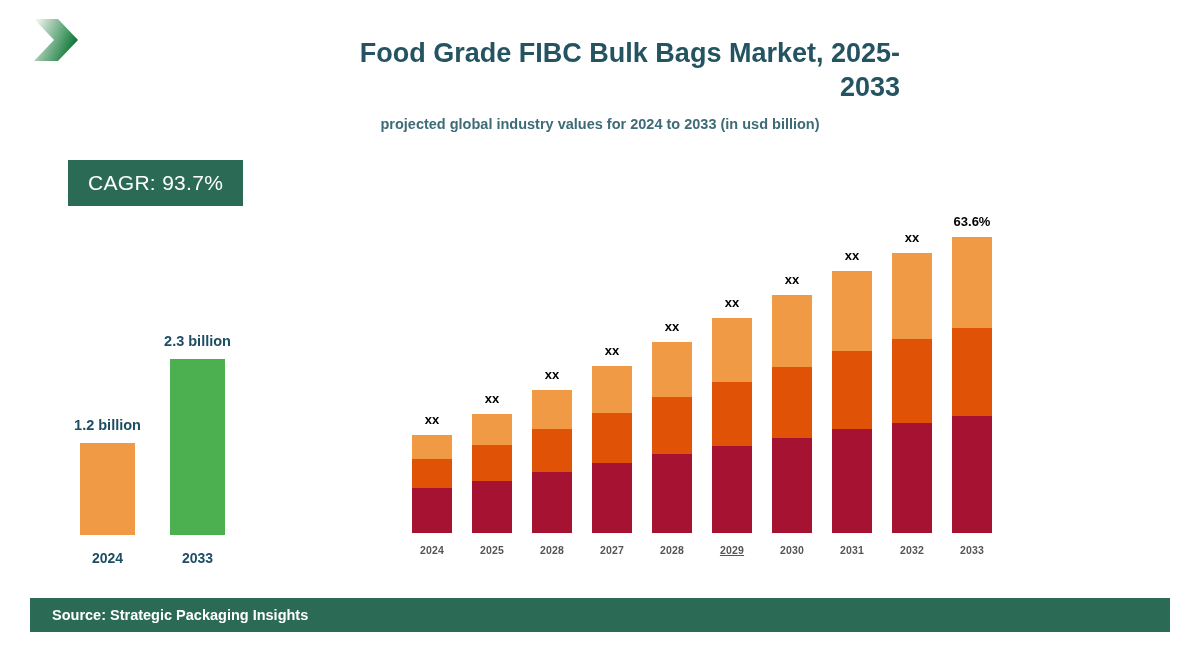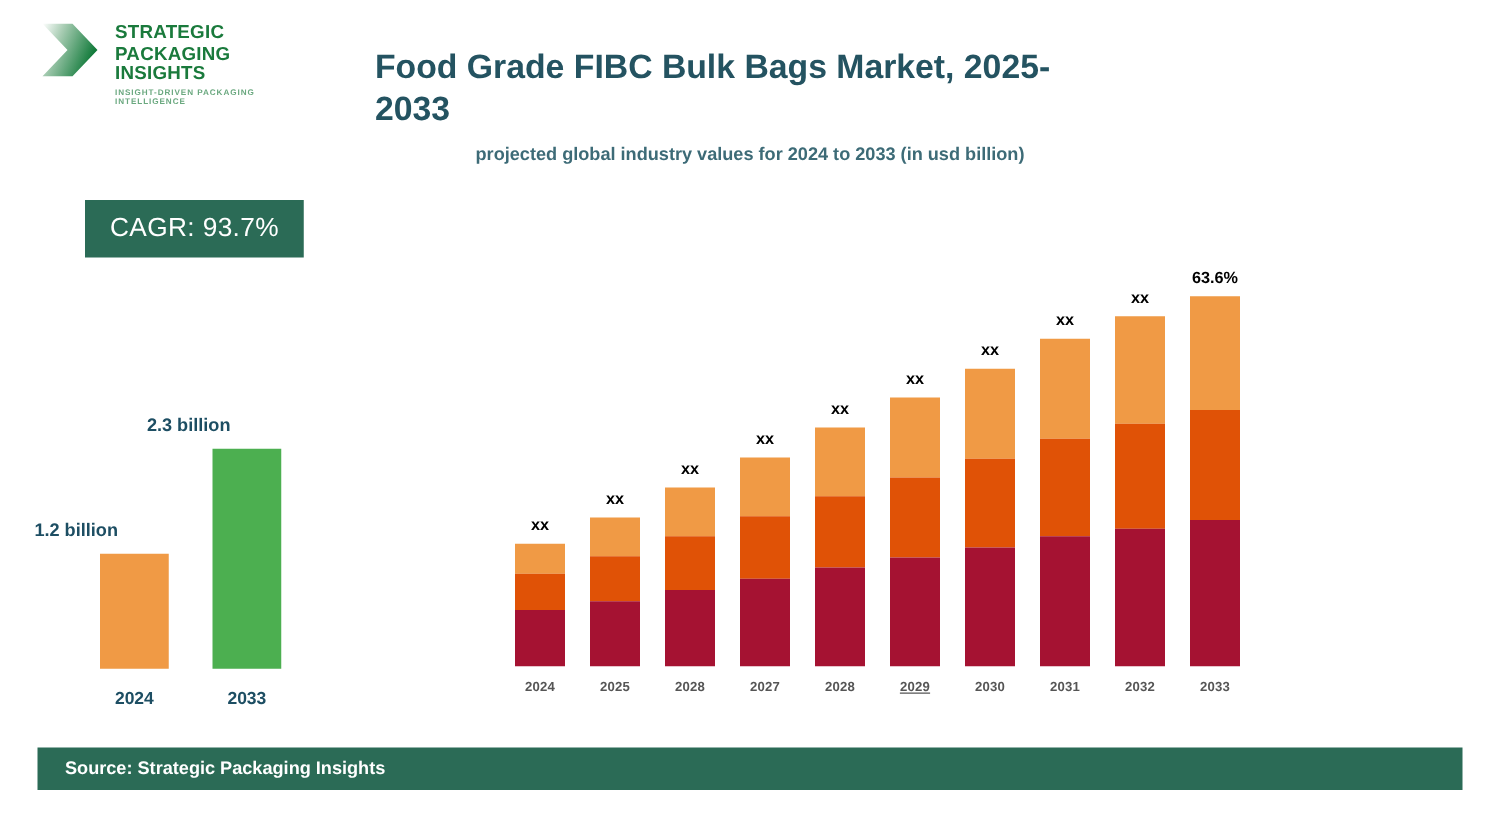--- a/index.html
+++ b/index.html
@@ -16,40 +16,40 @@
     font-size:15px;font-weight:bold;color:#1a7a3c;letter-spacing:.2px;
     line-height:15px;display:block;
   }
   .logo-l2{margin-top:3px;}
   .logo-tag{
     display:block;margin-top:5px;font-size:6.5px;letter-spacing:.75px;
     color:#6aa87f;font-weight:bold;
   }
   
   .title{
-    position:absolute;left:300px;top:36px;width:600px;text-align:left;
+    position:absolute;left:300px;top:36px;width:600px;text-align:right;
     font-size:27px;font-weight:600;color:#245361;line-height:34px;
   }
   .subtitle{
     position:absolute;left:300px;top:116px;width:600px;text-align:center;
     font-size:14.5px;font-weight:600;color:#3d6b77;
   }
   
   .cagr{
     position:absolute;left:68px;top:160px;
     background:#2b6b56;color:#ffffff;
     padding:11px 20px;font-size:21px;font-weight:500;
     letter-spacing:.3px;
   }
   
   .mini{position:absolute;left:55px;top:300px;width:210px;height:270px;}
   .mini-bar-wrap{position:absolute;bottom:35px;}
   .mini-bar{width:100%;}
   .mini-val{
-    position:absolute;width:160px;
+    position:absolute;width:160px;text-align:center;
     font-size:14.5px;font-weight:bold;color:#1d4e63;
   }
   .mini-year{
     position:absolute;bottom:4px;width:90px;text-align:center;
     font-size:14px;font-weight:bold;color:#1d4e63;
   }
   
   .chart{position:absolute;left:400px;top:195px;width:620px;height:365px;}
   .stack{position:absolute;bottom:27px;width:40px;}
   .seg{width:100%;display:block;}
@@ -83,25 +83,20 @@
     <svg width="52" height="48" viewBox="0 0 52 48">
       <defs>
         <linearGradient id="chevGrad" x1="0" y1="0" x2="1" y2="0.4">
           <stop offset="0%" stop-color="#ffffff"></stop>
           <stop offset="35%" stop-color="#a9cdb4"></stop>
           <stop offset="100%" stop-color="#117a3a"></stop>
         </linearGradient>
       </defs>
       <path d="M4 3 L28 3 L48 24 L28 45 L4 45 L24 24 Z" fill="url(#chevGrad)"></path>
     </svg>
-  </span>
-  <span class="logo-text">
-    <span class="logo-l1">STRATEGIC</span>
-    <span class="logo-l2">PACKAGING INSIGHTS</span>
-    <span class="logo-tag">INSIGHT-DRIVEN PACKAGING INTELLIGENCE</span>
   </span>
 </div>
 
 <div class="title">Food Grade FIBC Bulk Bags Market, 2025-2033</div>
 <div class="subtitle">projected global industry values for 2024 to 2033 (in usd billion)</div>
 
 <div class="cagr">CAGR: 93.7%</div>
 
 <div class="mini" id="mini-chart">
     <div class="mini-bar-wrap" style="left: 25px; width: 55px; height: 92px;">

